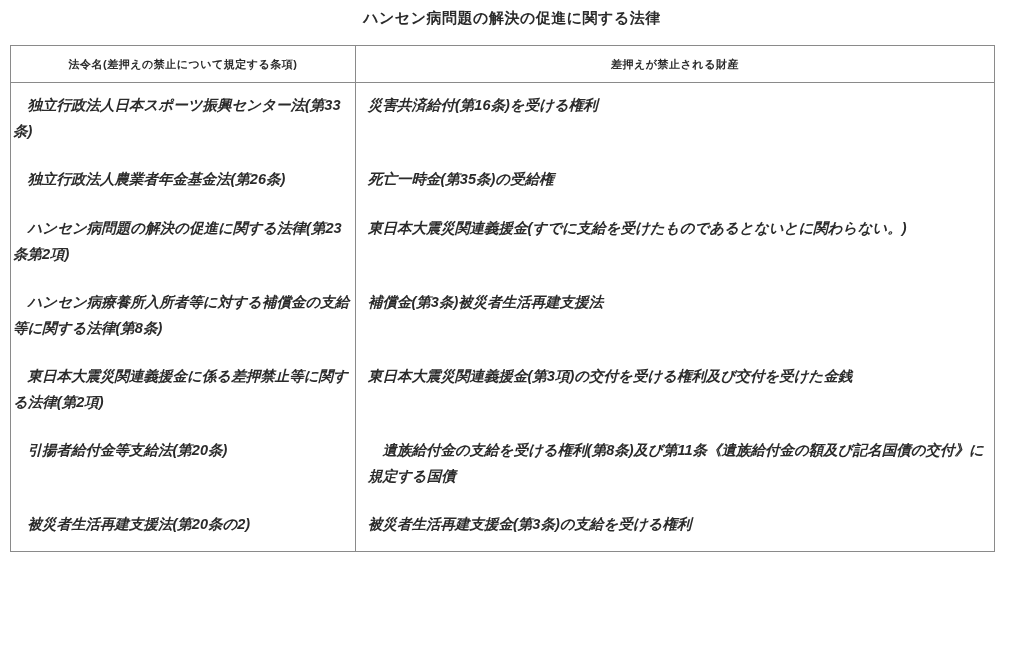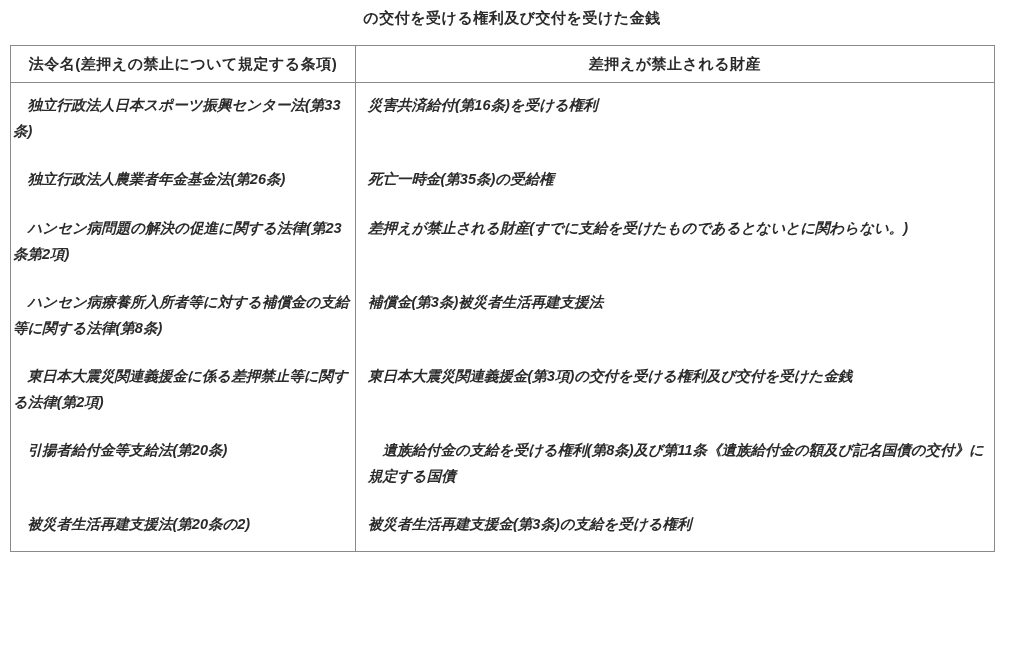--- a/index.html
+++ b/index.html
@@ -27,21 +27,21 @@
     left: 10px;
     top: 45px;
     width: 985px;
     border-collapse: collapse;
     table-layout: fixed;
     border: 1px solid #8a8a8a;
   }
   col.law-col { width: 345px; }
   th {
     border-bottom: 1px solid #8a8a8a;
-    font-size: 15px;
+    font-size: 11px;
     font-weight: bold;
     height: 32px;
     text-align: center;
     padding: 2px 4px;
     letter-spacing: 0.5px;
   }
   th.col-law { border-right: 1px solid #8a8a8a; }
   tbody tr { height: 49px; }
   tbody td {
     vertical-align: top;
@@ -60,21 +60,21 @@
   }
   td.cell-prop {
     padding-left: 12px;
     padding-right: 10px;
   }
 </style>
 </head>
 <body>
 
 <div class="page">
-  <div class="title">の交付を受ける権利及び交付を受けた金銭</div>
+  <div class="title">ハンセン病問題の解決の促進に関する法律</div>
 
   <table class="law-table">
     <colgroup>
       <col class="law-col">
       <col class="prop-col">
     </colgroup>
     <thead>
       <tr>
         <th class="col-law">法令名(差押えの禁止について規定する条項)</th>
         <th class="col-prop">差押えが禁止される財産</th>
@@ -88,21 +88,21 @@
 
   <tr class="body-row">
     <td class="cell-law">　独立行政法人農業者年金基金法(第26条)</td>
     <td class="cell-prop">死亡一時金(第35条)の受給権</td>
   </tr>
 
 
 
   <tr class="body-row">
     <td class="cell-law">　ハンセン病問題の解決の促進に関する法律(第23条第2項)</td>
-    <td class="cell-prop">差押えが禁止される財産(すでに支給を受けたものであるとないとに関わらない。)</td>
+    <td class="cell-prop">東日本大震災関連義援金(すでに支給を受けたものであるとないとに関わらない。)</td>
   </tr>
 
   <tr class="body-row">
     <td class="cell-law">　ハンセン病療養所入所者等に対する補償金の支給等に関する法律(第8条)</td>
     <td class="cell-prop">補償金(第3条)被災者生活再建支援法</td>
   </tr>
 
   <tr class="body-row">
     <td class="cell-law">　東日本大震災関連義援金に係る差押禁止等に関する法律(第2項)</td>
     <td class="cell-prop">東日本大震災関連義援金(第3項)の交付を受ける権利及び交付を受けた金銭</td>

